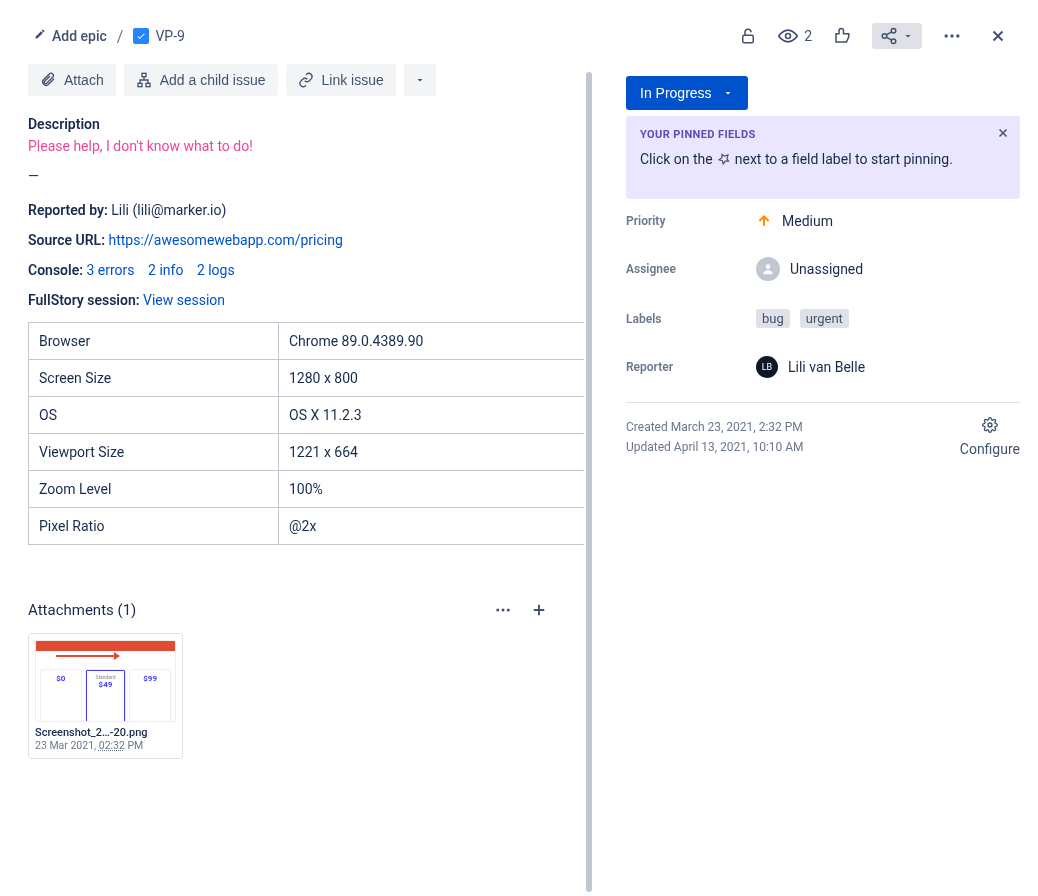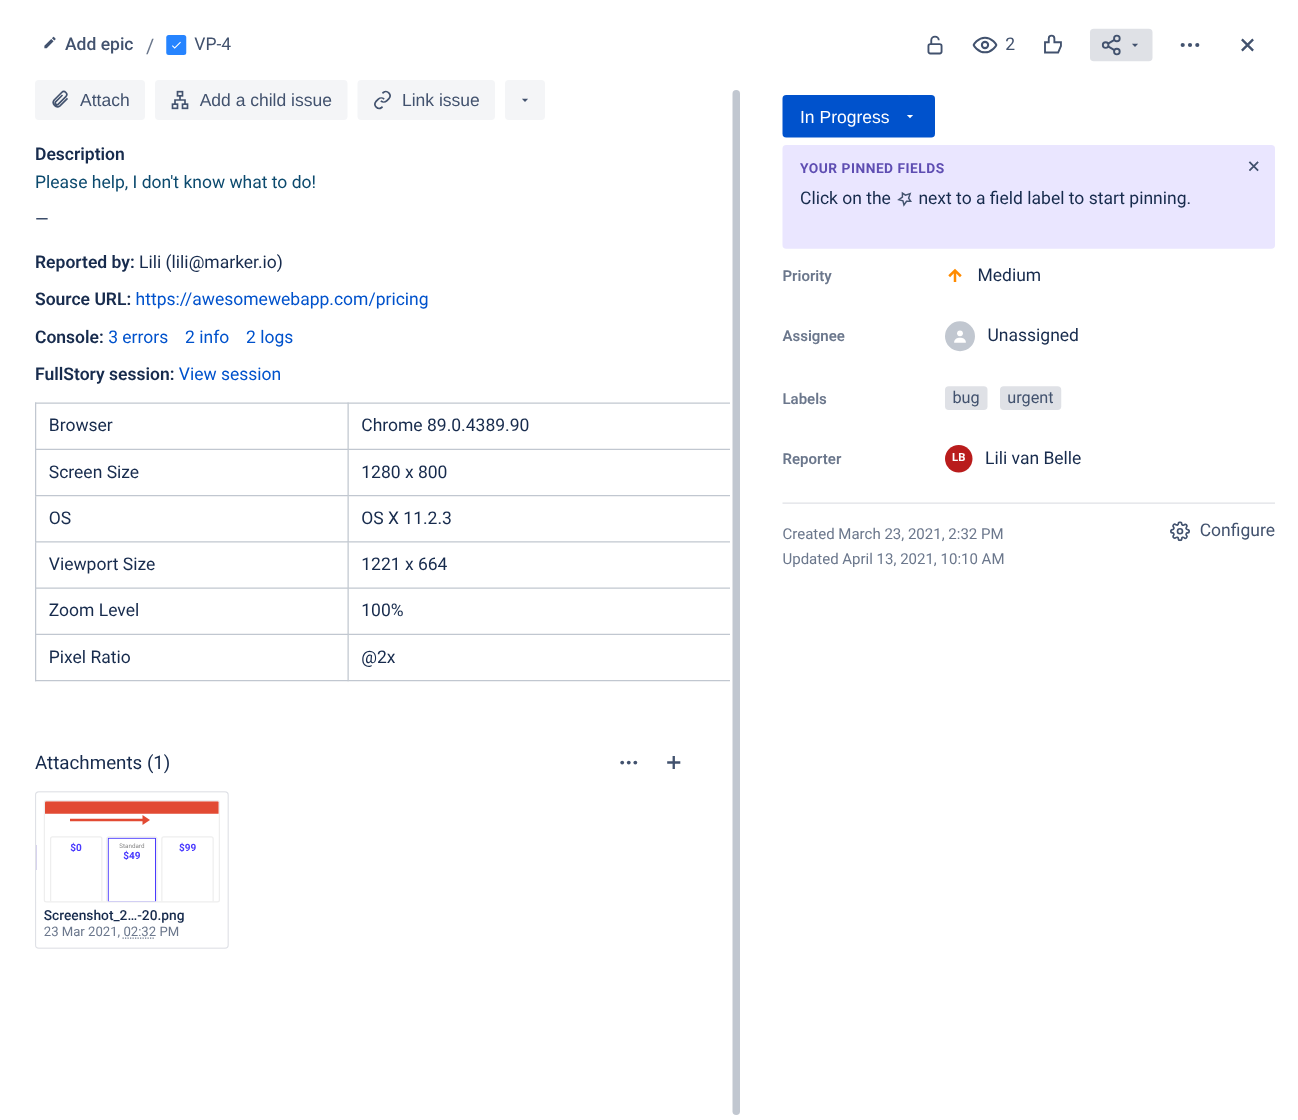--- a/index.html
+++ b/index.html
@@ -25,21 +25,21 @@
   .scroll-divider { flex:0 0 14px; position:relative; }
   .scroll-divider::before { content:""; position:absolute; left:2px; top:8px; width:6px; height:820px; background:#C1C7D0; border-radius:3px; }
   .right { flex:1; padding: 12px 18px 0 28px; }
 
   h1.title { font-size: 24px; font-weight:600; margin: 8px 0 16px; }
   .action-row { display:flex; gap:8px; margin-bottom: 20px; }
   .btn { display:flex; align-items:center; gap:8px; background:#F4F5F7; border:none; padding:8px 12px; border-radius:3px; font-size:14px; color:#42526E; font-weight:500; cursor:pointer; }
   .btn.caret-only { padding:8px 10px; }
 
   .section-label { font-weight:600; font-size:14px; margin-bottom:6px; }
-  .desc-text { font-size:14px; color:#0c4a6e; margin-bottom:14px; }
+  .desc-text { font-size:14px; color:#ec4899; margin-bottom:14px; }
   .dash { margin: 0 0 18px; font-size:14px; color:#172B4D; }
 
   .meta-line { font-size:14px; margin: 0 0 14px; }
   .meta-line .label { font-weight:600; }
   .meta-line a, .meta-line .link { color:#0052CC; text-decoration:none; }
   .meta-line .link-group span.link { margin-right: 10px; }
 
   table.env { border-collapse: collapse; width: 558px; margin-top: 6px; margin-bottom: 56px; font-size:14px; }
   table.env td { border:1px solid #C1C7D0; padding: 10px 10px; }
   table.env td:first-child { width:250px; }
@@ -68,28 +68,28 @@
 
   .pinned-box { background:#EAE6FF; border-radius:3px; padding:12px 14px 32px; margin-top:6px; position:relative; }
   .pinned-box .heading { font-size:11px; font-weight:700; color:#5E4DB2; letter-spacing:0.4px; margin-bottom:10px; }
   .pinned-box .hint { font-size:14px; color:#172B4D; display:flex; align-items:center; flex-wrap:wrap; gap:4px;}
   .pinned-box .close { position:absolute; top:10px; right:10px; color:#42526E; cursor:pointer; }
 
   .field-row { display:flex; align-items:center; padding: 14px 0; }
   .field-row .flabel { width:130px; font-size:12px; font-weight:600; color:#6B778C; }
   .field-row .fval { display:flex; align-items:center; gap:10px; font-size:14px; color:#172B4D;}
   .avatar-unassigned { width:24px; height:24px; border-radius:50%; background:#C1C7D0; display:flex; align-items:center; justify-content:center;}
-  .avatar-user { width:22px; height:22px; border-radius:50%; background:#b91c1c; display:flex; align-items:center; justify-content:center; color:#fff; font-size:9px; font-weight:700;}
+  .avatar-user { width:22px; height:22px; border-radius:50%; background:#0f172a; display:flex; align-items:center; justify-content:center; color:#fff; font-size:9px; font-weight:400;}
   .priority-icon { color:#FF8B00; }
   .tag { background:#DFE1E6; color:#42526E; padding:2px 6px; border-radius:3px; font-size:13px;}
 
   .divider { border-top:1px solid #DFE1E6; margin-top:10px; }
   .meta-footer { display:flex; justify-content:space-between; align-items:flex-start; padding-top:14px;}
   .meta-footer .times { font-size:12px; color:#6B778C; line-height:1.7;}
-  .configure { display:flex; align-items:center; gap:8px; font-size:14px; color:#42526E; cursor:pointer;}
+  .configure { display:flex; align-items:center; gap:8px; font-size:14px; color:#42526E; cursor:pointer;flex-direction:column;}
 
   svg { display:block; }
 </style>
 </head>
 <body>
 
 <div class="topbar">
   <div class="breadcrumb">
     <div class="add-epic">
       <span>
@@ -99,21 +99,21 @@
       </span>
       <span>Add epic</span>
     </div>
     <span class="sep">/</span>
     <div class="issue-key">
       <span class="issue-type-icon">
         <svg viewBox="0 0 24 24" fill="#fff">
             <path d="M9 16.17l-3.88-3.88L3.7 13.7 9 19l12-12-1.41-1.41z"></path>
           </svg>
       </span>
-      <span>VP-4</span>
+      <span>VP-9</span>
     </div>
   </div>
   <div class="top-actions">
     <div class="icon-btn">
       <svg width="18" height="18" viewBox="0 0 24 24" fill="none" stroke="#42526E" stroke-width="2">
           <rect x="5" y="11" width="14" height="10" rx="2"></rect>
           <path d="M8 11V7a4 4 0 0 1 8 0"></path>
         </svg>
     </div>
     <div class="watch-grp">

